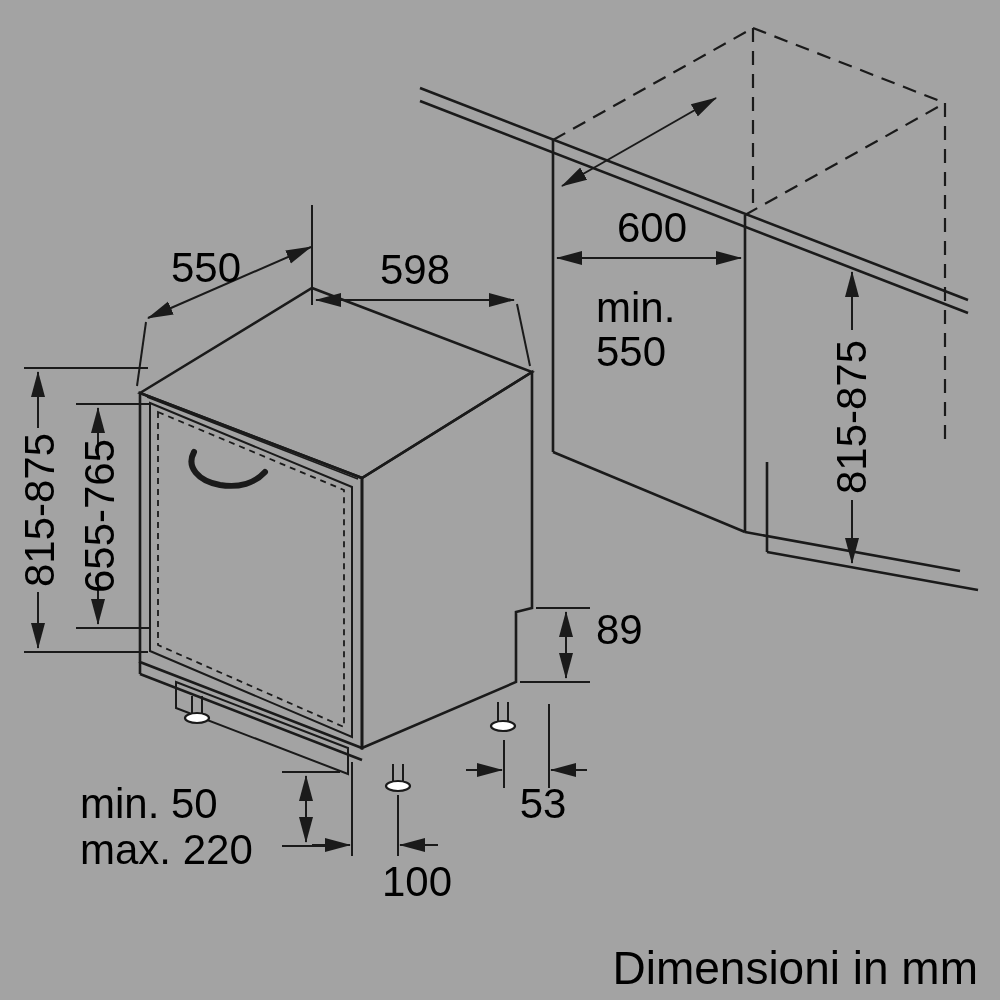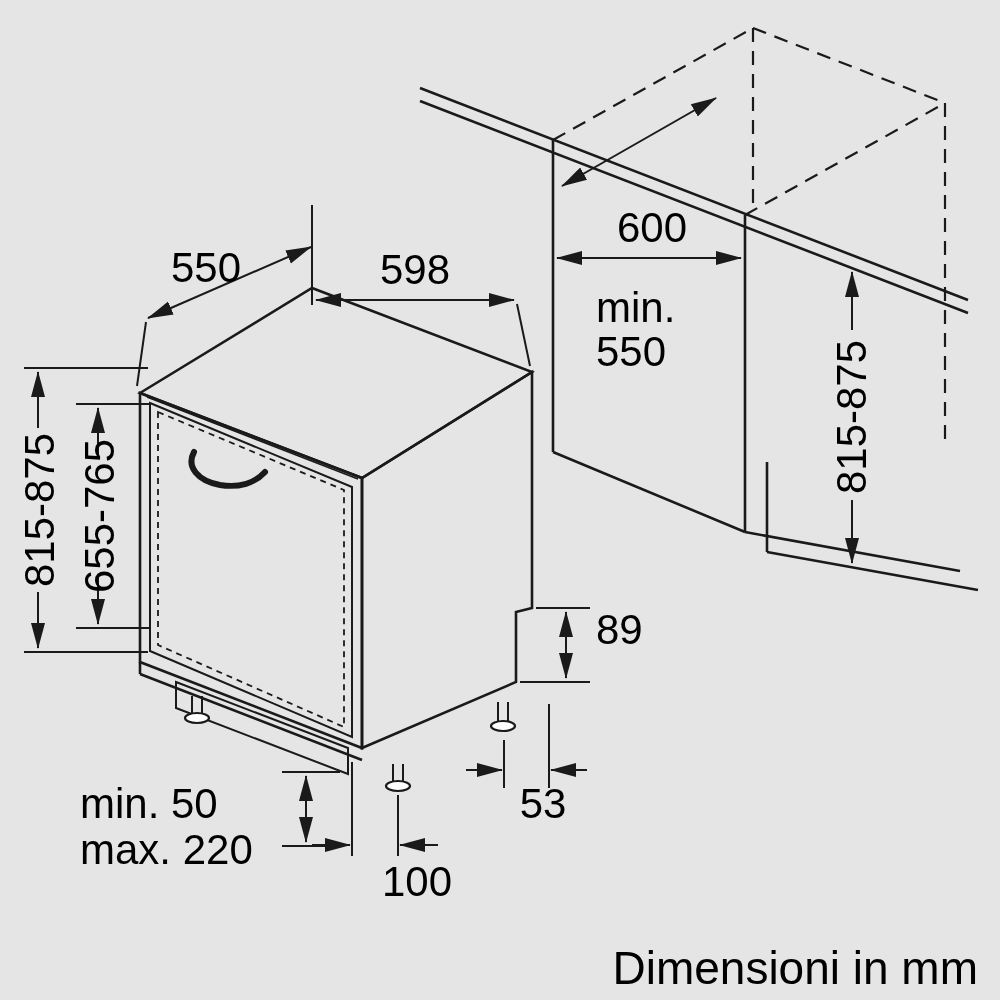--- a/index.html
+++ b/index.html
@@ -1,16 +1,16 @@
 <!DOCTYPE html>
 <html><head>
 <meta charset="utf-8">
 <style>
   html,body{margin:0;padding:0;background:#ffffff;}
-  .stage{position:relative;width:1000px;height:1000px;background:#e5e5e5;overflow:hidden;
+  .stage{position:relative;width:1000px;height:1000px;background:#a3a3a3;overflow:hidden;
          font-family:"Liberation Sans",sans-serif;}
   svg{display:block;}
   .ln   {fill:none;stroke:#1a1a1a;stroke-width:2.6;stroke-linejoin:miter;}
   .thin {fill:none;stroke:#1a1a1a;stroke-width:1.6;}
   .dim  {fill:none;stroke:#1a1a1a;stroke-width:2;}
   .dash {fill:none;stroke:#1a1a1a;stroke-width:2.2;stroke-dasharray:14 9;}
   .ddash{fill:none;stroke:#1a1a1a;stroke-width:1.8;stroke-dasharray:6 5;}
   .handle{fill:none;stroke:#1a1a1a;stroke-width:6;stroke-linecap:round;}
   .foot {fill:#ffffff;stroke:#1a1a1a;stroke-width:2.2;}
   .lbl  {font-size:42px;fill:#000000;}

